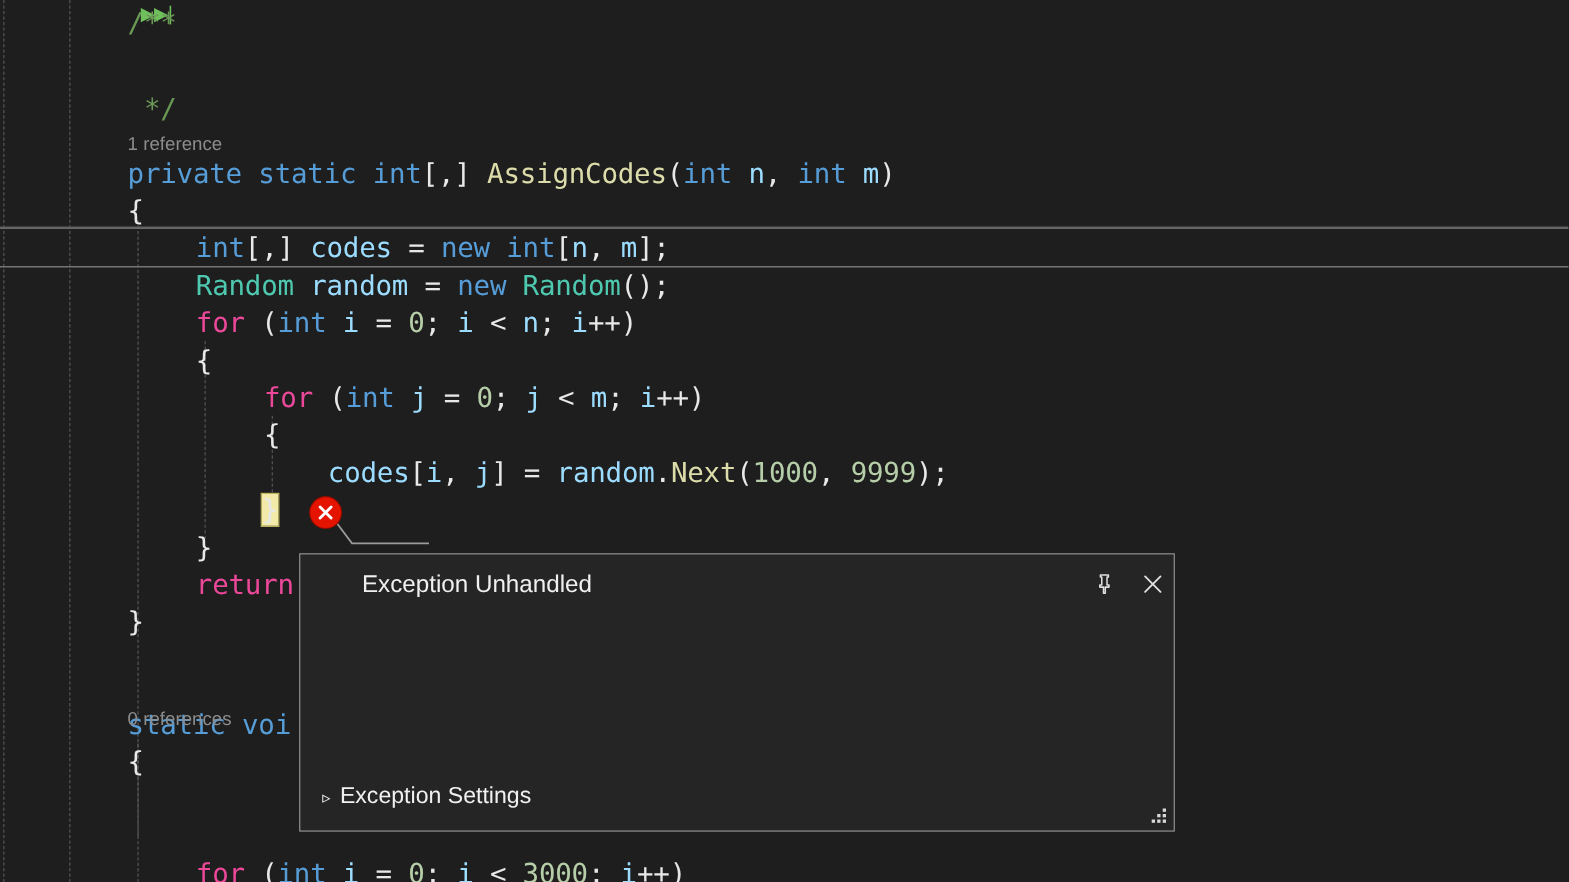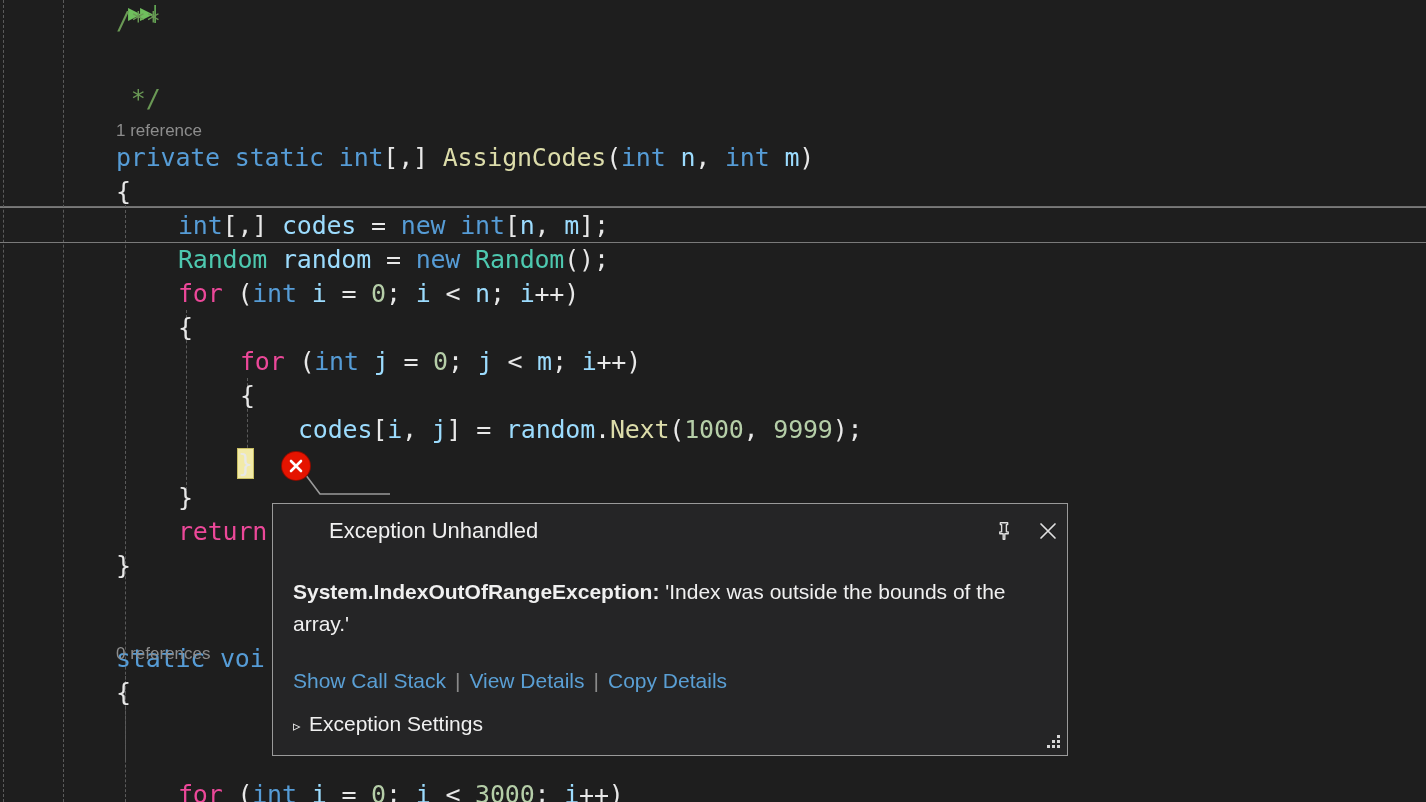--- a/index.html
+++ b/index.html
@@ -294,25 +294,21 @@
         </svg>
       </div>
 
       <div id="close-btn" class="hdr-btn">
         <svg viewBox="0 0 24 24" width="24" height="24">
           <path d="M 5 5 L 19 19 M 19 5 L 5 19" stroke="#e0e0e0" stroke-width="1.7" fill="none" stroke-linecap="round"></path>
         </svg>
       </div>
     </div>
 
-    <div id="popup-message">
-      <span class="exname">System.IndexOutOfRangeException:</span><span> 'Index was outside the bounds of the array.'</span>
-    </div>
-
-    <div id="popup-actions"><a>Show Call Stack</a><span class="sep">|</span><a>View Details</a><span class="sep">|</span><a>Copy Details</a></div>
+
 
     <div id="exception-settings">
       <span class="tri">▹</span><span>Exception Settings</span>
     </div>
 
     <div id="resize-grip">
         <i style="left: 12px; top: 0px;"></i>
         <i style="left: 12px; top: 5px;"></i>
         <i style="left: 7px; top: 5px;"></i>
         <i style="left: 12px; top: 10px;"></i>

